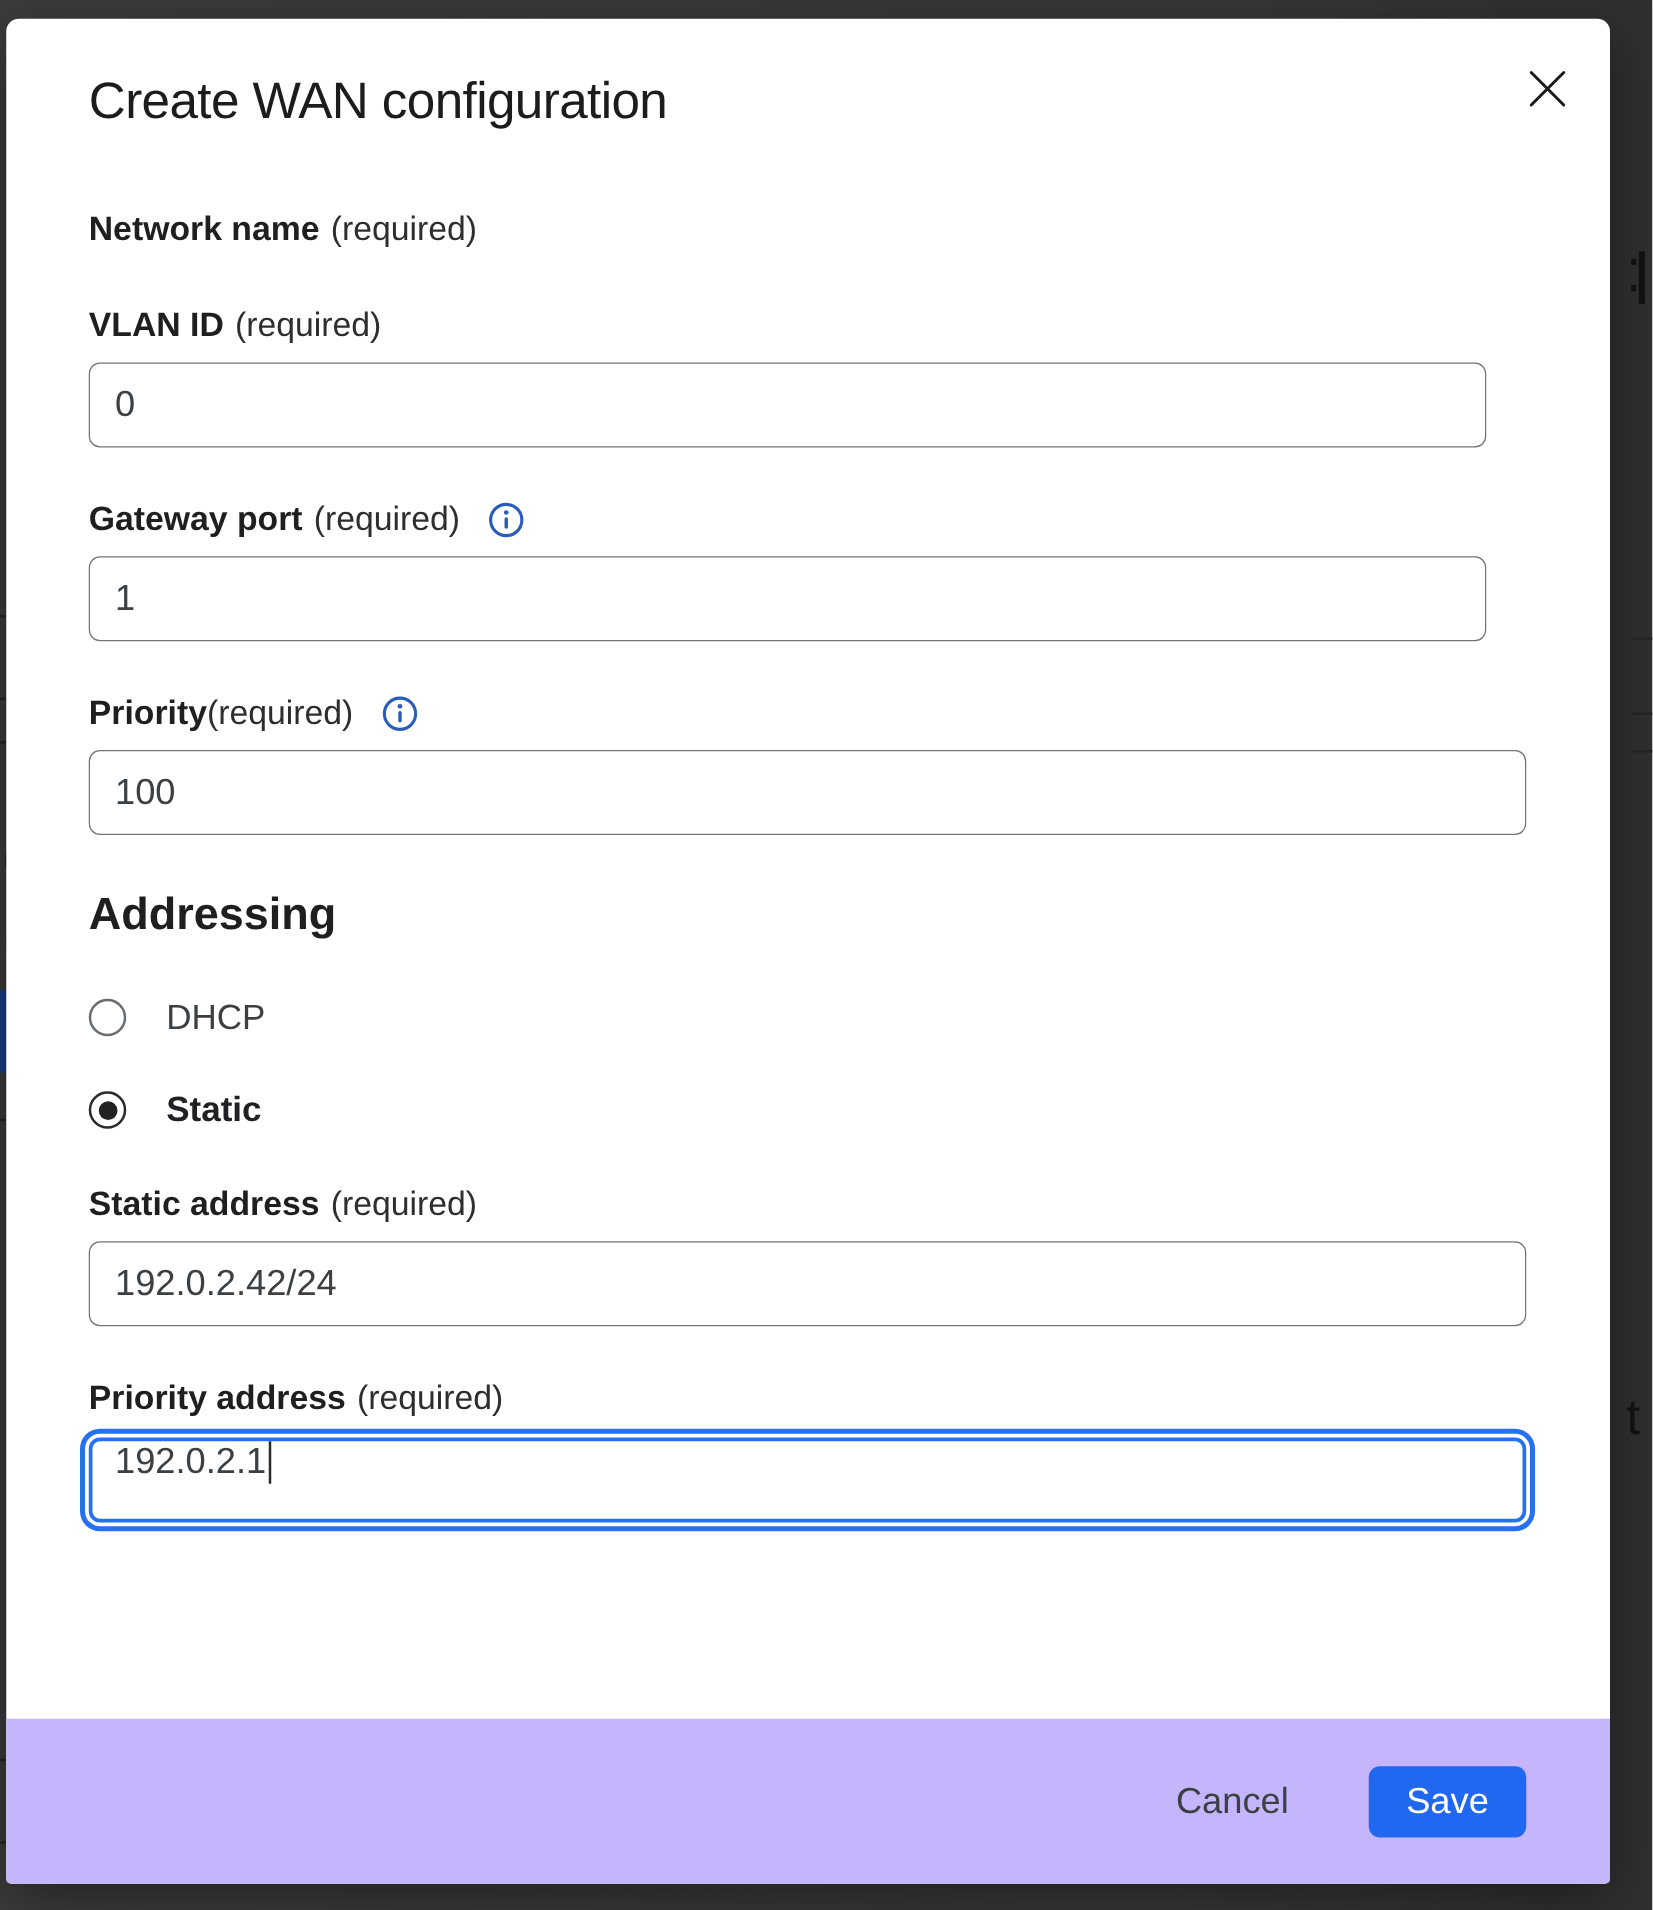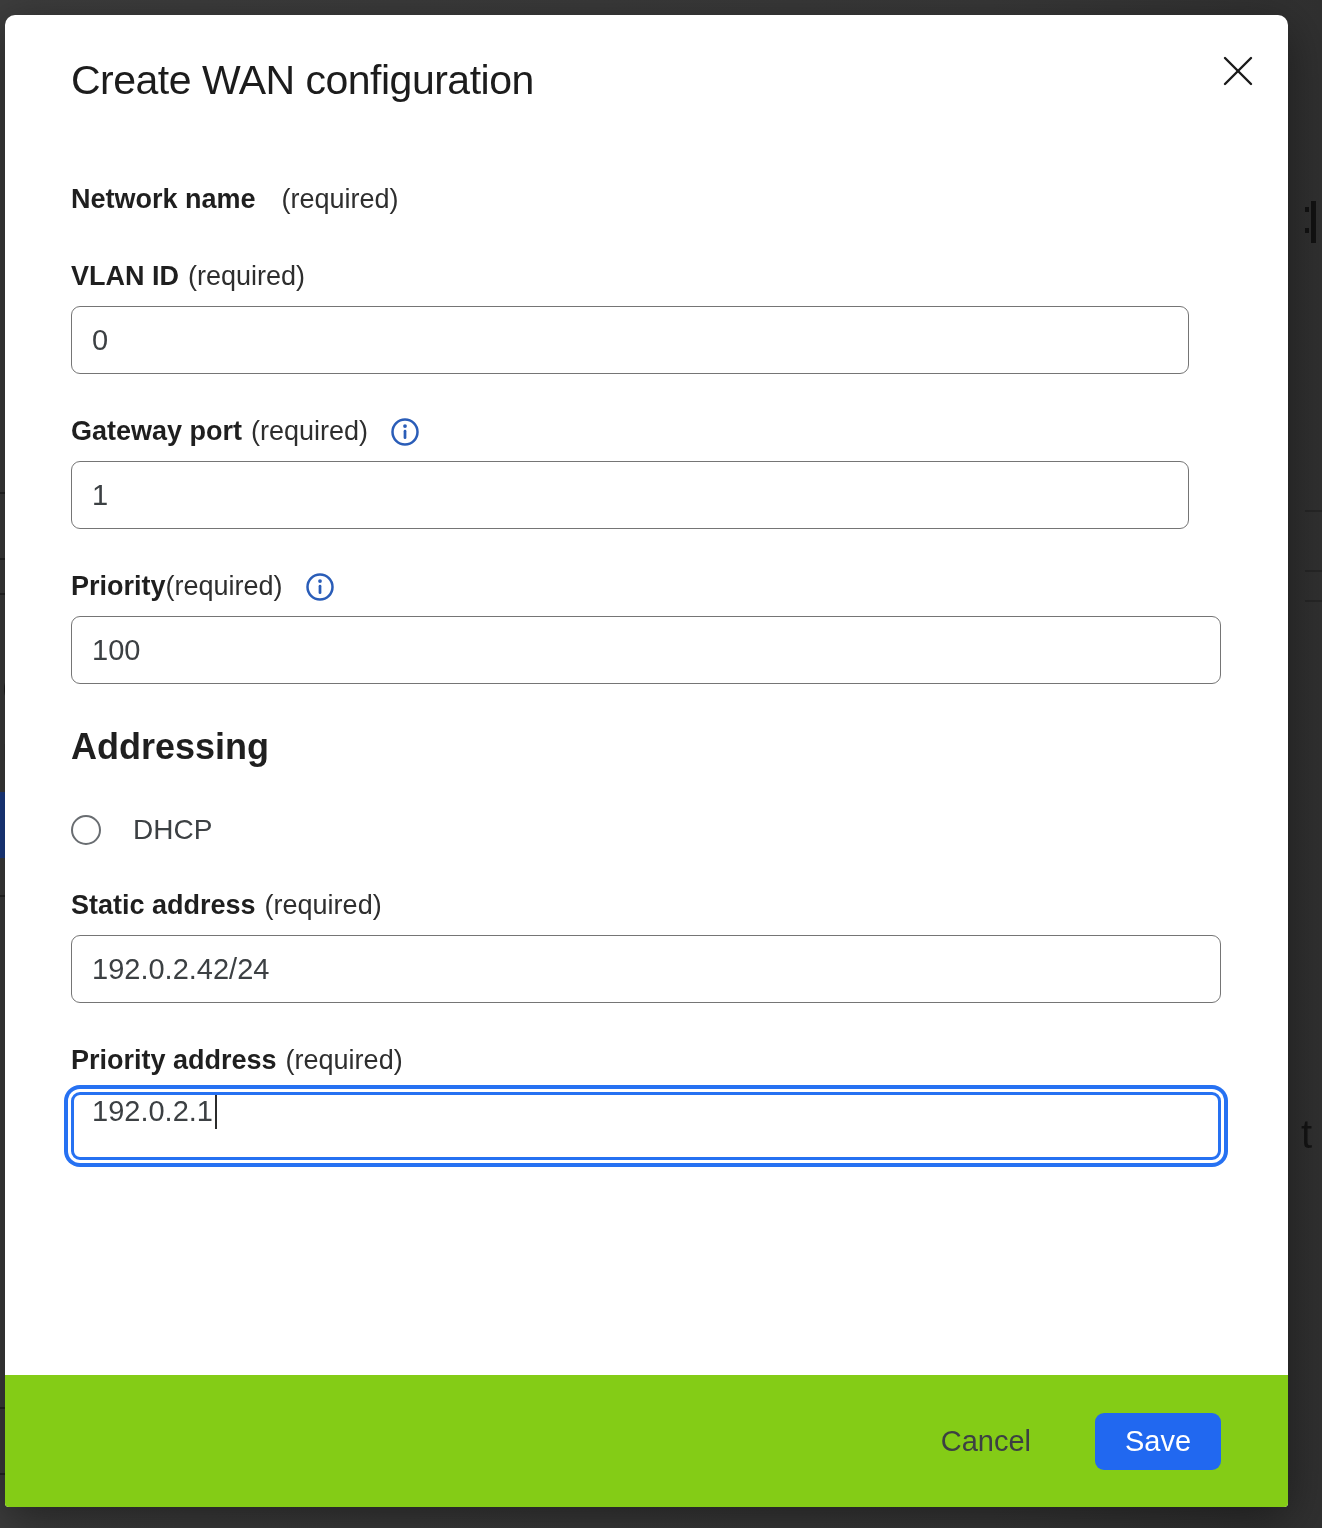--- a/index.html
+++ b/index.html
@@ -49,21 +49,21 @@
   }
   .form { margin-left: 66px; }
   .field-label {
     display: flex; align-items: center;
     font-size: 27px; color: #1f1f1f;
   }
   .field-label .lbl { font-weight: 700; }
   .field-label .req { font-weight: 400; color: #2e2e2e; margin-left: 9px; }
   .field-label .req.no-gap { margin-left: 0; }
   .field-label .info { margin-left: 22px; display: inline-flex; }
-  .mt-64 { margin-top: 80px; gap: 17px; }
+  .mt-64 { margin-top: 64px; }
   .mt-46 { margin-top: 46px; }
   .mt-42 { margin-top: 42px; }
   .mt-40 { margin-top: 40px; }
   .text-input {
     display: block;
     margin-top: 14px;
     height: 68px; width: 1118px;
     box-sizing: border-box;
     border: 1.5px solid #757575;
     border-radius: 9px;
@@ -106,21 +106,21 @@
     cursor: pointer;
   }
   .radio.unchecked { border: 2.5px solid #696d71; }
   .radio.checked { border: 2.5px solid #2b2b2b; }
   .radio.checked .dot { width: 15px; height: 15px; border-radius: 50%; background: #222; }
   .radio-label { margin-left: 32px; font-size: 28px; color: #3c4043; }
   .radio-label.bold { font-weight: 700; color: #202124; }
   .modal-footer {
     position: absolute; left: 0; bottom: 0;
     width: 100%; height: 132px;
-    background: #84cc16;
+    background: #c4b5fd;
     display: flex; align-items: center; justify-content: flex-end;
     box-sizing: border-box; padding-right: 67px;
   }
   .cancel-btn {
     background: none; border: none; cursor: pointer;
     font-family: "Liberation Sans", sans-serif;
     font-size: 29px; color: #3c4043;
     margin-right: 50px; padding: 10px 14px;
   }
   .save-btn {
@@ -209,20 +209,26 @@
       </div>
       <input class="text-input wide" type="text" value="100" style="">
 
       <div class="section-heading">Addressing</div>
 
       <div class="radio-row first">
         <span class="radio unchecked"></span>
         <span class="radio-label">DHCP</span>
       </div>
 
+      <div class="radio-row second">
+        <span class="radio checked">
+            <span class="dot"></span>
+          </span>
+        <span class="radio-label bold">Static</span>
+      </div>
 
       <div class="field-label mt-40">
         <span class="lbl">Static address</span>
         <span class="req">(required)</span>
       </div>
       <input class="text-input wide" type="text" value="192.0.2.42/24" style="">
 
       <div class="field-label mt-42">
         <span class="lbl">Priority address</span>
         <span class="req">(required)</span>

